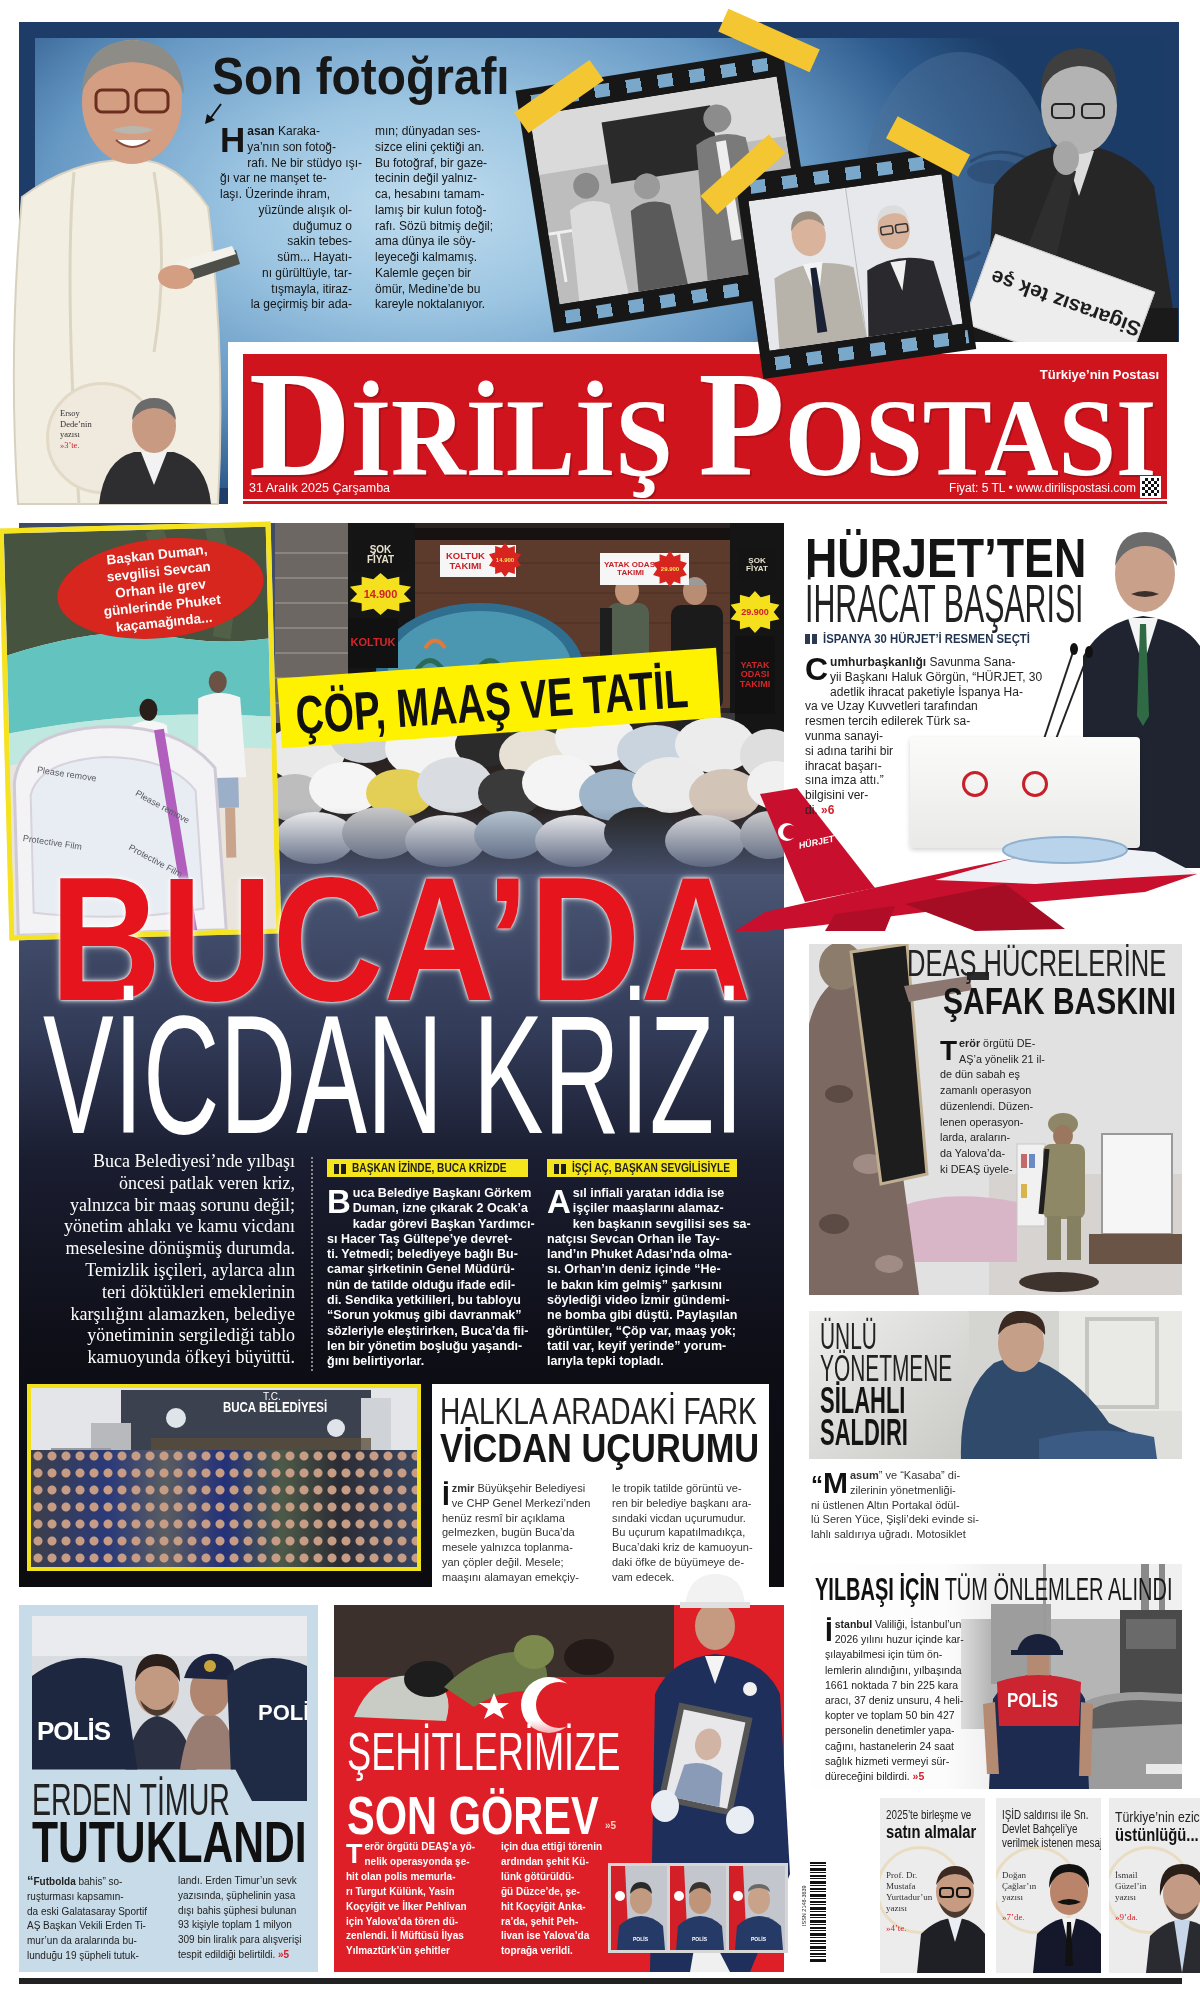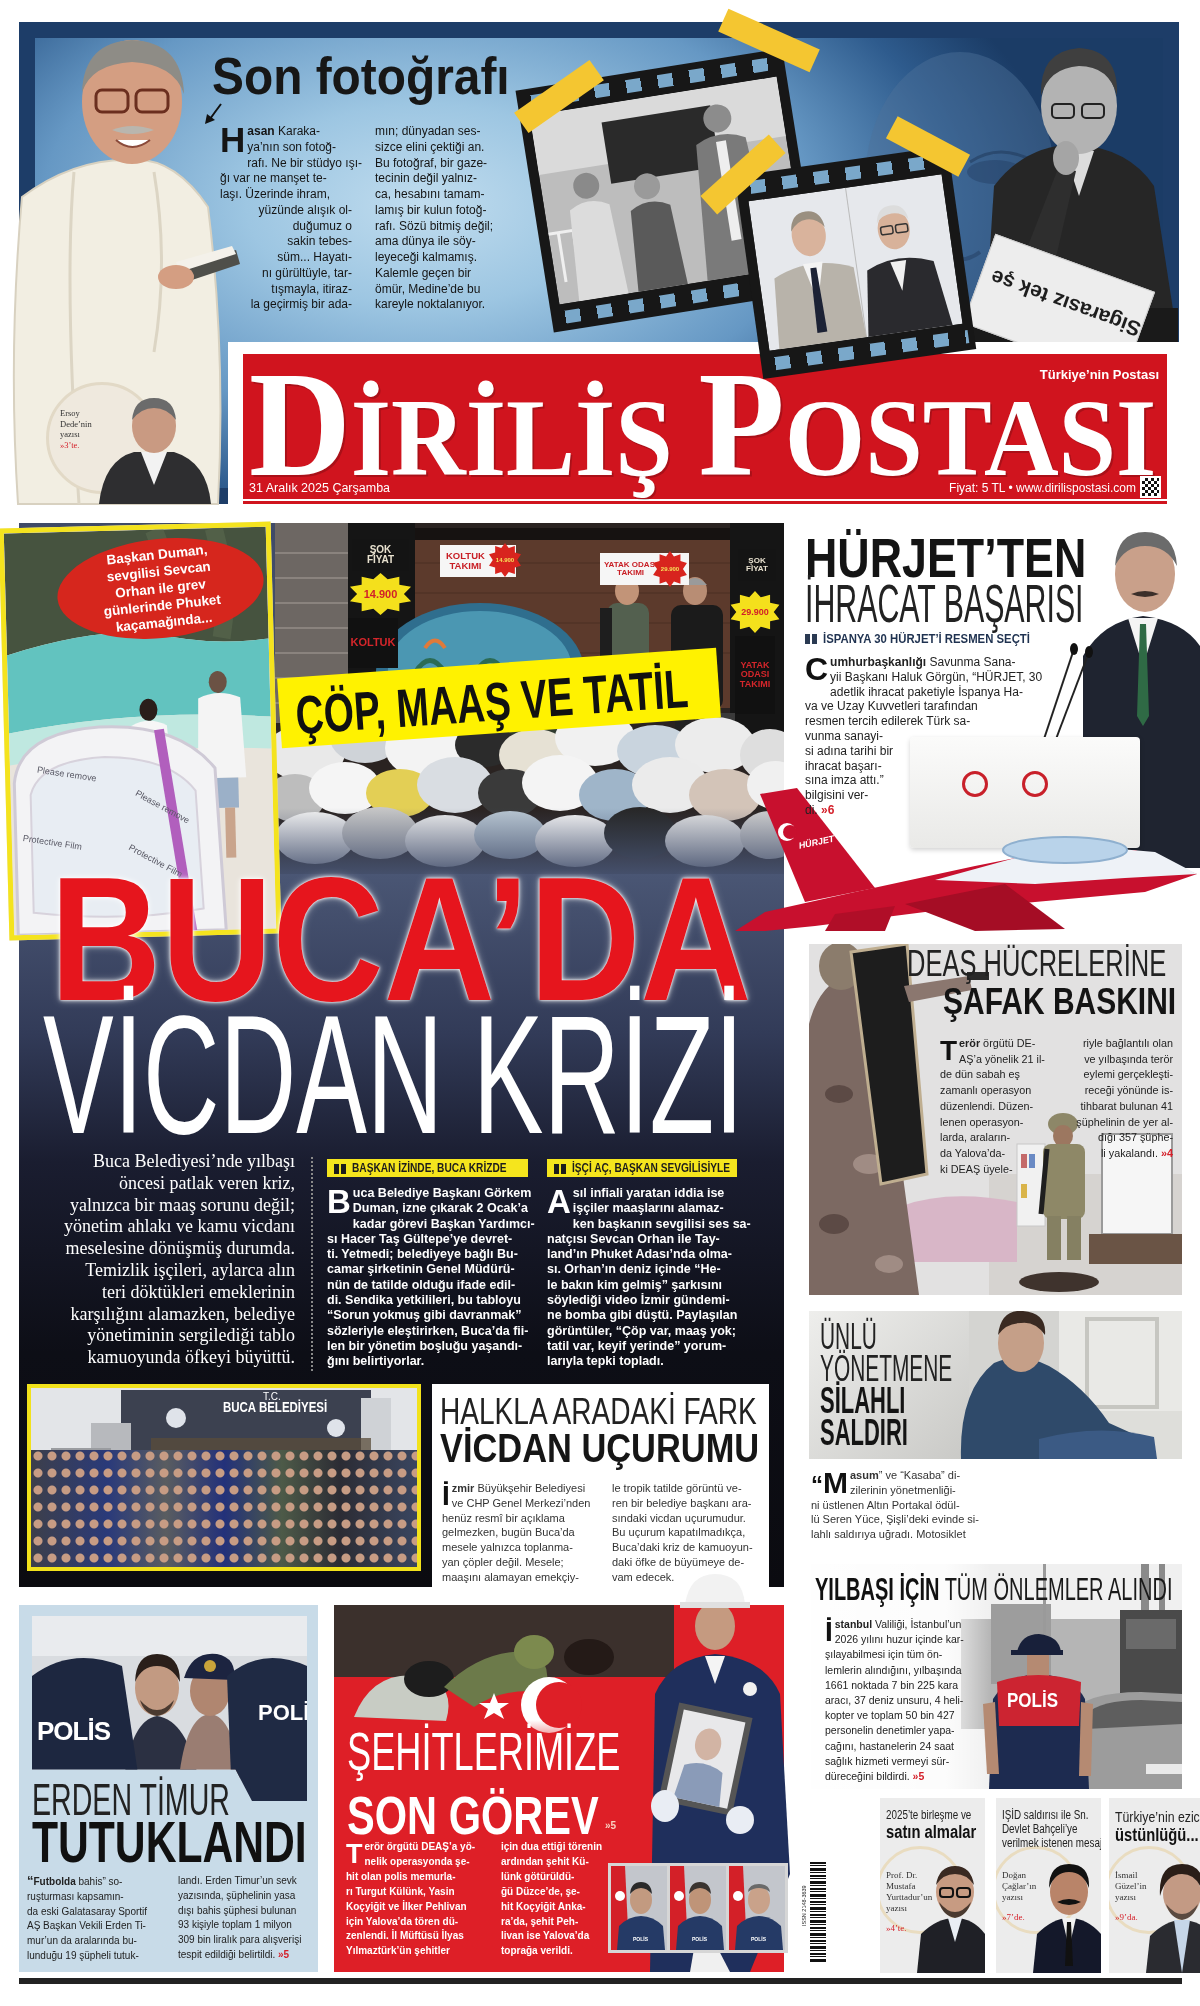--- a/index.html
+++ b/index.html
@@ -616,28 +616,20 @@
   <div class="hl t2">ŞAFAK BASKINI</div>
   <div class="txt c c1"><span class="dc">T</span><span class="b">erör</span><span> örgütü DE-
 AŞ’a yönelik 21 il-
 de dün sabah eş
 zamanlı operasyon
 düzenlendi. Düzen-
 lenen operasyon-
 larda, araların-
 da Yalova’da-
 ki DEAŞ üyele-</span></div>
-  <div class="txt c c2"><span>riyle bağlantılı olan
-ve yılbaşında terör
-eylemi gerçekleşti-
-receği yönünde is-
-tihbarat bulunan 41
-şüphelinin de yer al-
-dığı 357 şüphe-
-li yakalandı. </span><span class="ref">»4</span></div>
 </section>
 
 <section class="sec" id="director">
   <div class="ab photo">
     <svg width="373" height="148" viewBox="0 0 373 148">
       <defs>
           <linearGradient id="wallg" x1="0" y1="0" x2="1" y2="1">
             <stop offset="0" stop-color="#eeeeec"></stop>
             <stop offset="1" stop-color="#c9c9c6"></stop>
           </linearGradient>

